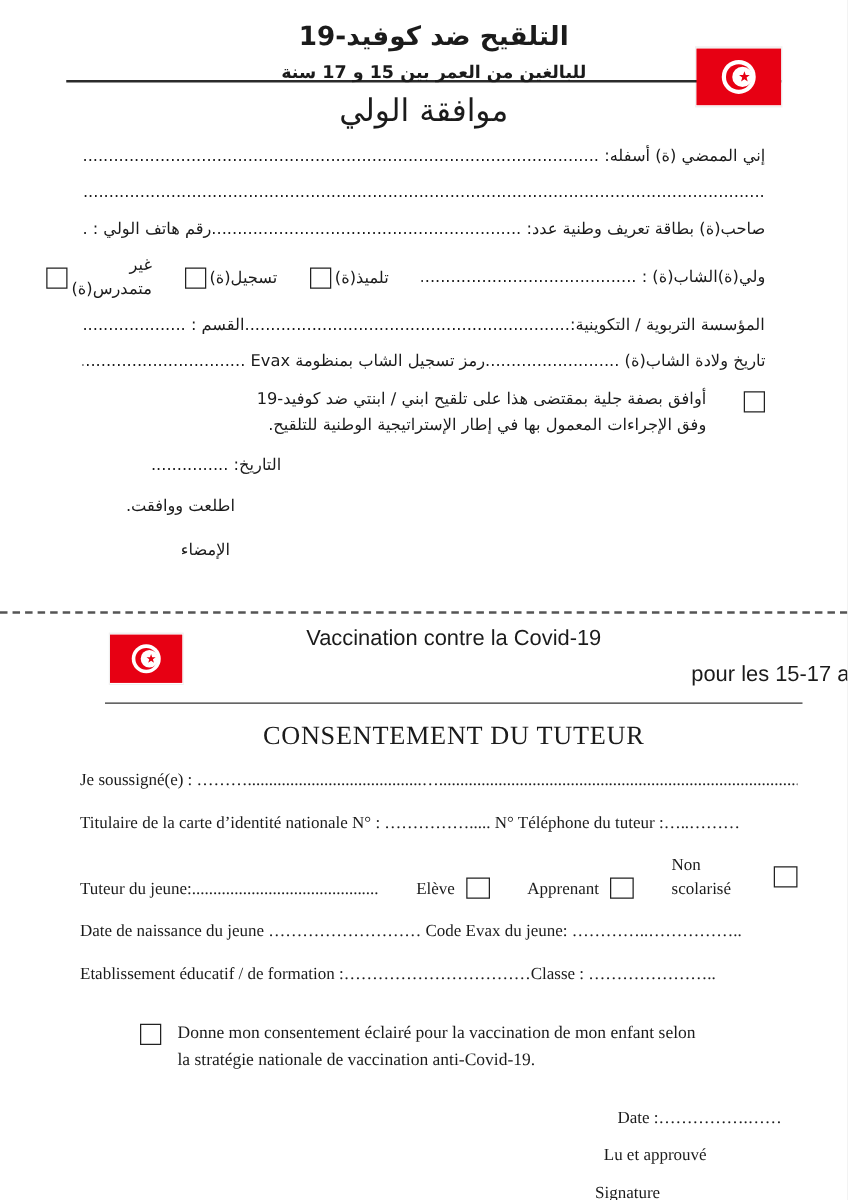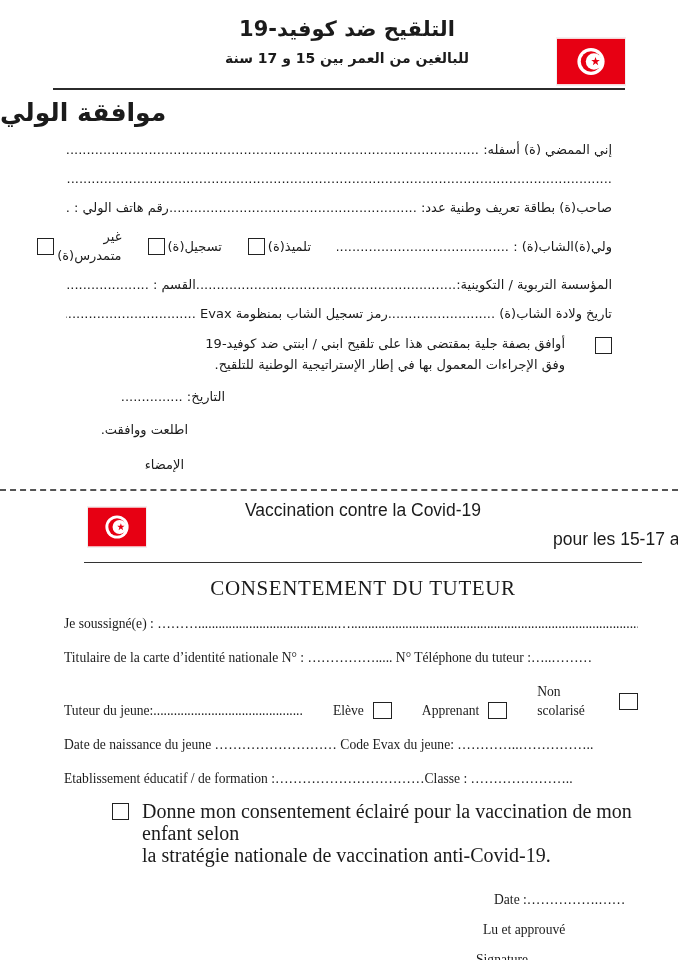--- a/index.html
+++ b/index.html
@@ -7,26 +7,26 @@
 
   
   .clip{white-space:nowrap;overflow:hidden;}
   .cb{display:inline-block;width:15px;height:15px;border:1.3px solid #222;background:#fff;vertical-align:-2px;flex:none;}
   .flag{position:absolute;box-shadow:0 0 0 1px rgba(0,0,0,.06);}
   .flag svg{display:block;width:100%;height:100%;}
 
   
   .ar{position:absolute;top:0;left:0;width:678px;height:490px;direction:rtl;
       font-family:"DejaVu Sans",sans-serif;}
-  .ar-header{position:relative;height:88px;}
+  .ar-header{position:relative;height:64px;}
   .ar-flag{top:38px;right:53px;width:68px;height:47px;}
   .ar-title{margin:0;padding-top:14px;text-align:center;font-size:21px;font-weight:bold;line-height:30px;transform:translateX(8px);}
   .ar-subtitle{margin:0;padding-top:4px;text-align:center;font-size:14px;font-weight:bold;line-height:20px;transform:translateX(8px);}
   .rule{border:none;border-top:2px solid #2b2b2b;margin:0 53px;}
-  .ar-section-title{margin:6px 0 10px;text-align:left;font-size:25px;font-weight:bold;line-height:34px;}
+  .ar-section-title{margin:6px 0 10px;text-align:center;font-size:25px;font-weight:normal;line-height:34px;}
   .ar-body{padding:0 66px;font-size:13px;line-height:19px;}
   .ar-line{margin:0 0 10px;}
   .ar-overflow{margin:0 0 10px;}
   .opt-row{display:flex;align-items:center;margin:0 0 10px;}
   .opt-row .lead{flex:none;max-width:275px;overflow:hidden;white-space:nowrap;}
   .opt{display:flex;align-items:center;margin-right:26px;}
   .opt .cb{margin-right:3px;}
   .consent-row{display:flex;align-items:flex-start;margin:4px 0 12px;}
   .consent-row .cb{margin-top:4px;margin-left:30px;}
   .consent-text{line-height:21px;}
@@ -47,21 +47,21 @@
   .fr-title2{margin:4px;text-align:right;font-size:17.5px;line-height:25px;
              font-family:"Liberation Sans","DejaVu Sans",sans-serif;}
   .fr-rule{border:none;border-top:1.5px solid #333;margin:7px 60px 0;}
   .fr-section-title{margin:14px 0 0;text-align:center;font-size:21px;font-weight:normal;letter-spacing:.6px;line-height:22px;}
   .fr-body{padding:0 64px 0 40px;font-size:13.6px;line-height:19px;}
   .fr-line{margin:15px 0 0;}
   .fr-opt-row{display:flex;align-items:flex-end;margin:15px 0 0;}
   .fr-opt-row .lead{flex:none;max-width:262px;overflow:hidden;white-space:nowrap;}
   .fr-opt{display:flex;align-items:center;margin-left:30px;}
   .fr-opt .cb{margin-left:9px;width:17px;height:15px;}
-  .fr-consent{display:flex;align-items:flex-start;margin:12px 0 0;font-size:20px;}
+  .fr-consent{display:flex;align-items:flex-start;margin:28px 0 0;font-size:14px;}
   .fr-consent .cb{margin:3px 0 0 48px;}
   .fr-consent-text{margin-left:13px;line-height:22px;}
   .fr-date{margin:24px 0 0 430px;}
   .fr-approve{margin:11px 0 0 419px;}
   .fr-sign{margin:11px 0 0 412px;}
 </style>
 </head>
 <body>
 
 <div class="page">

